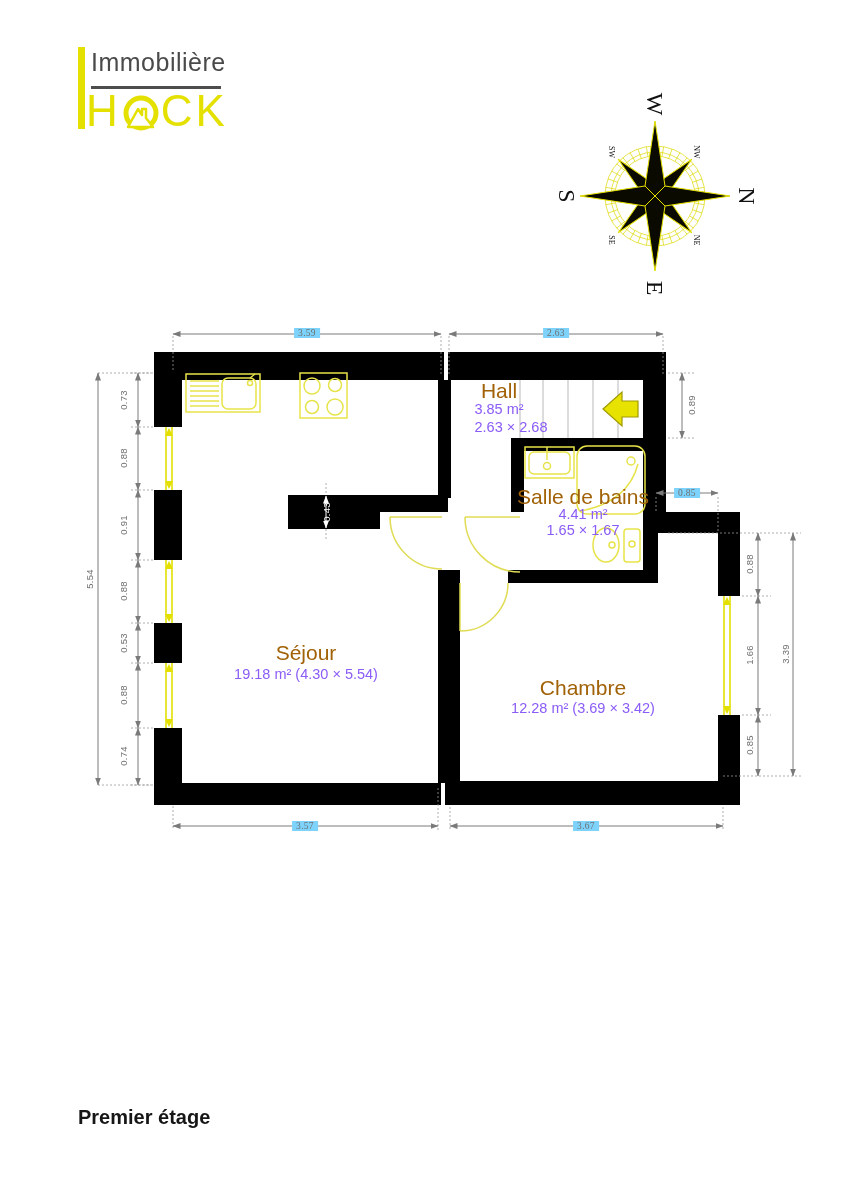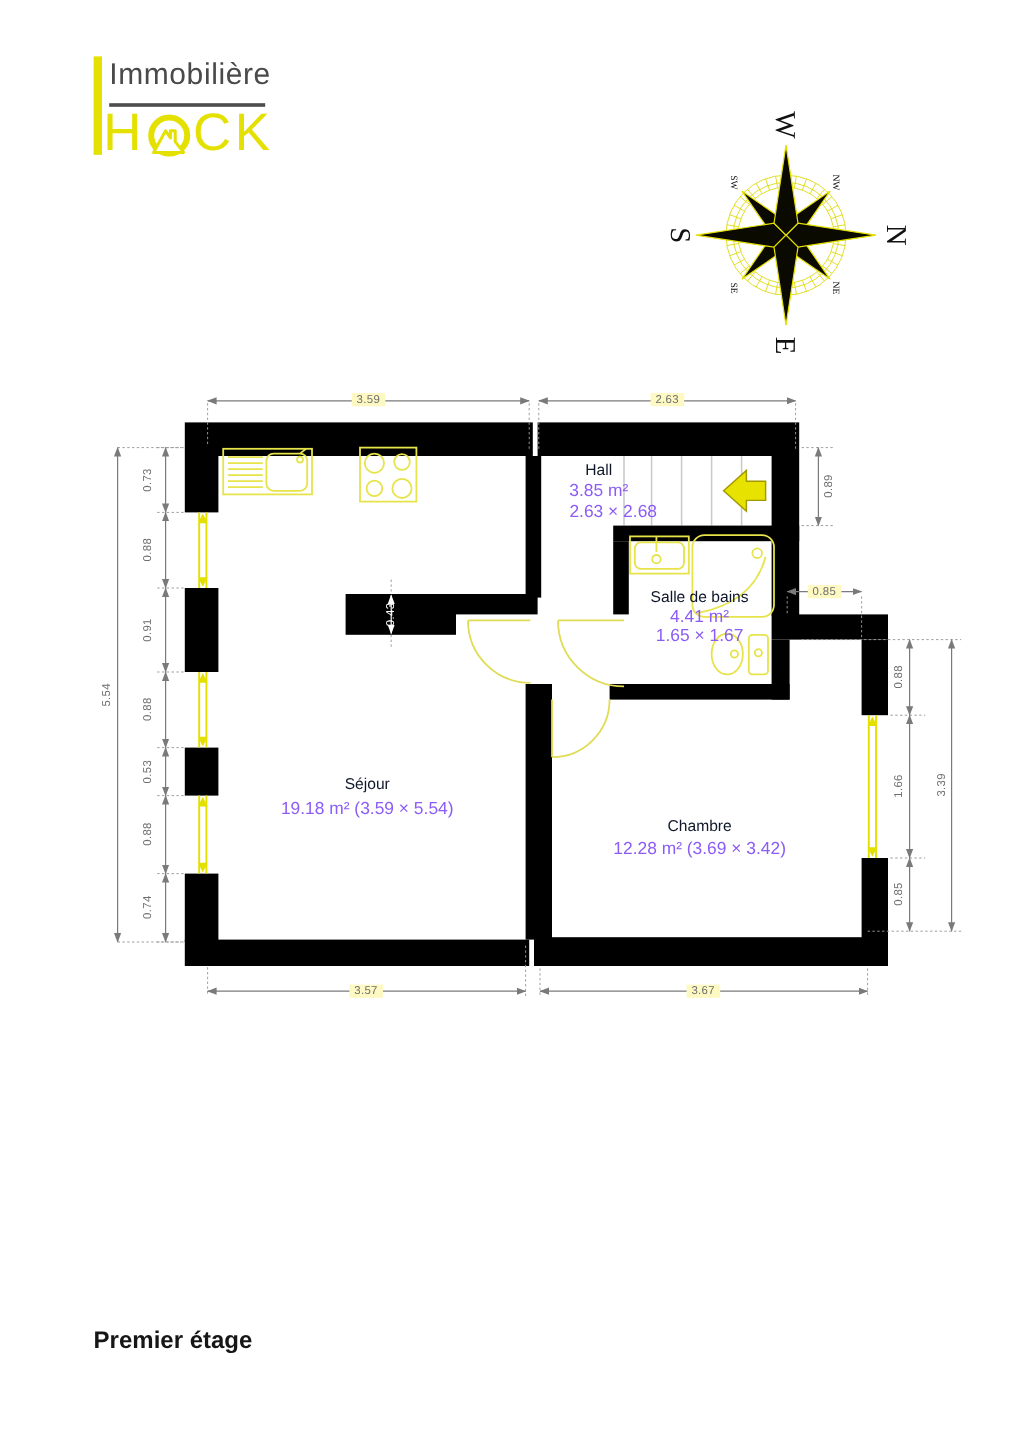--- a/index.html
+++ b/index.html
@@ -1,23 +1,23 @@
 <!DOCTYPE html>
 <html><head>
 <meta charset="utf-8">
 <style>
   html,body{margin:0;padding:0;background:#fff;}
   #page{position:relative;width:848px;height:1200px;background:#ffffff;overflow:hidden;
         font-family:"Liberation Sans",sans-serif;margin-left:23px;}
   svg{position:absolute;left:0;top:0;}
   .lbl{position:absolute;transform:translate(-50%,-50%);white-space:nowrap;}
-  .room-name{font-size:13px;color:#0f172a;}
+  .room-name{font-size:21px;color:#a16207;}
   .room-sub{font-size:14.5px;color:#8b5cf6;}
   .dim{font-size:9.5px;color:#6f6f6f;letter-spacing:.3px;}
-  .dim.bg{background:#fef9c3;padding:0 4px;}
+  .dim.bg{background:#7dd3fc;padding:0 4px;font-family:Liberation Serif, serif;}
   .rot{transform:translate(-50%,-50%) rotate(-90deg);}
   .dim.white{color:#fff;}
   
   #logo{position:absolute;left:55px;top:45px;width:170px;}
   #logo .bar{position:absolute;left:0;top:2px;width:7px;height:82px;background:#e4e000;}
   #logo .l1{position:absolute;left:13px;top:3px;font-size:25px;color:#4a4a4a;letter-spacing:.5px;}
   #logo .rule{position:absolute;left:13px;top:41px;width:130px;height:3px;background:#4d4d4d;}
   #logo .l2{position:absolute;left:8px;top:44px;display:flex;align-items:center;
             font-size:44px;color:#e4e000;font-weight:400;letter-spacing:3px;line-height:1;}
   
@@ -284,21 +284,21 @@
 
   <div class="lbl room-name" style="left:476px;top:391px">Hall</div>
   <div class="lbl room-sub" style="left:476px;top:409px">3.85 m²</div>
   <div class="lbl room-sub" style="left:488px;top:427px">2.63 × 2.68</div>
 
   <div class="lbl room-name" style="left:560px;top:497px">Salle de bains</div>
   <div class="lbl room-sub" style="left:560px;top:514px">4.41 m²</div>
   <div class="lbl room-sub" style="left:560px;top:530px">1.65 × 1.67</div>
 
   <div class="lbl room-name" style="left:283px;top:653px">Séjour</div>
-  <div class="lbl room-sub" style="left:283px;top:674px">19.18 m² (3.59 × 5.54)</div>
+  <div class="lbl room-sub" style="left:283px;top:674px">19.18 m² (4.30 × 5.54)</div>
 
   <div class="lbl room-name" style="left:560px;top:688px">Chambre</div>
   <div class="lbl room-sub" style="left:560px;top:708px">12.28 m² (3.69 × 3.42)</div>
 
   <div class="lbl dim bg" style="left:284px;top:333px">3.59</div>
   <div class="lbl dim bg" style="left:533px;top:333px">2.63</div>
   <div class="lbl dim bg" style="left:282px;top:826px">3.57</div>
   <div class="lbl dim bg" style="left:563px;top:826px">3.67</div>
 
   <div class="lbl dim rot" style="left:66px;top:579px">5.54</div>

